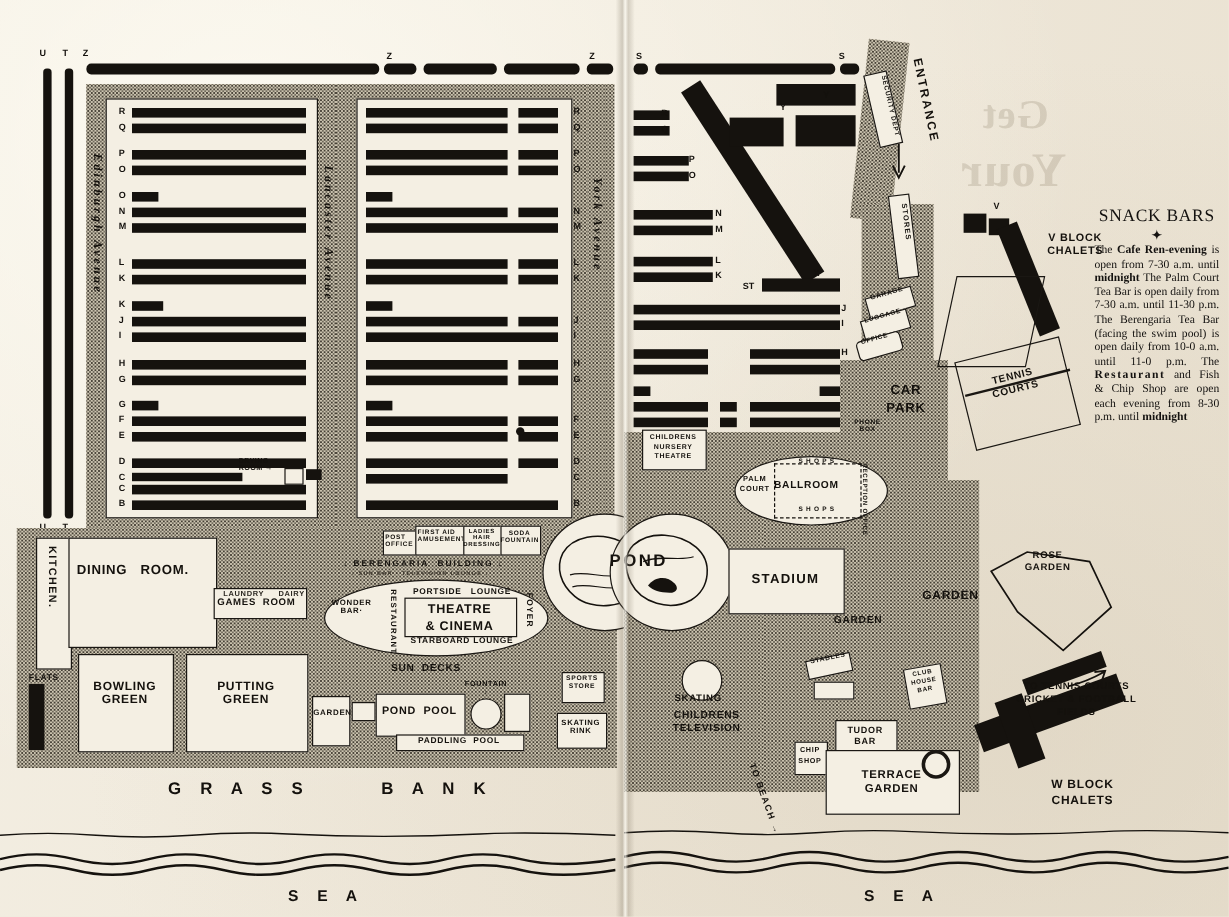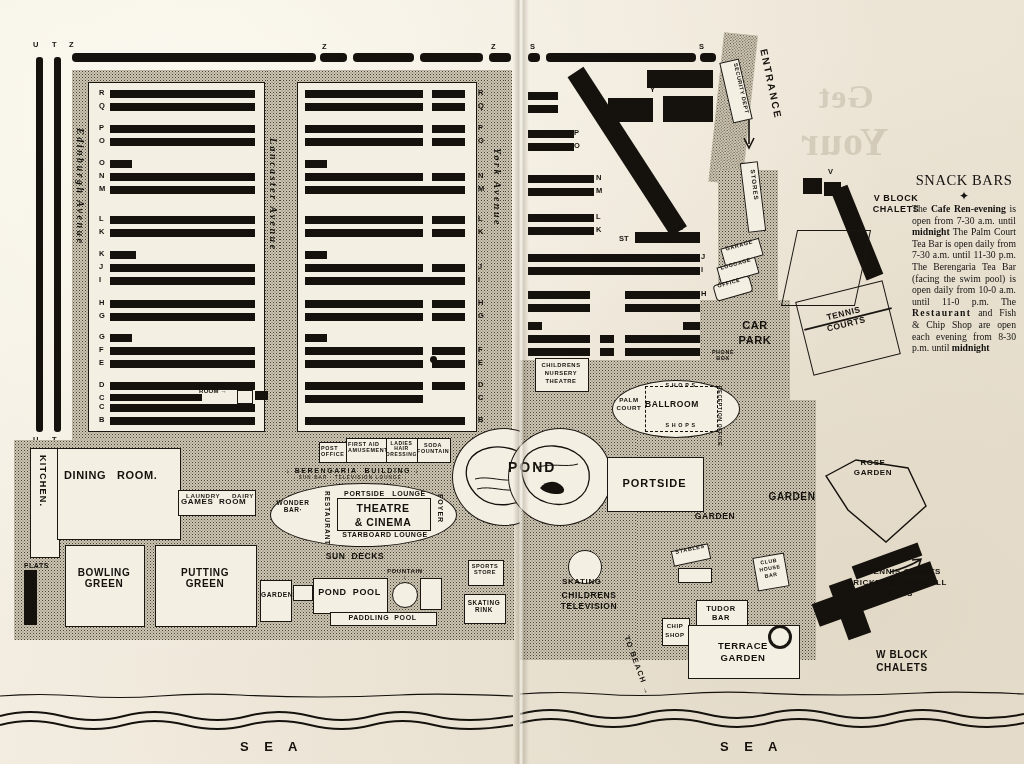--- a/index.html
+++ b/index.html
@@ -296,20 +296,21 @@
   <div class="lbl c" style="left:464px;top:600px;width:40px;font-size:6.4px;">SKATING
 RINK</div>
 
   <div class="maparea white outline" style="left:452px;top:428px;width:102px;height:96px;border-radius:50%;"></div>
   <svg style="position:absolute;left:455px;top:431px;" width="98" height="90">
     <path d="M14,30 C22,16 44,12 62,20 C80,28 86,46 78,60 C68,76 38,78 24,66 C12,56 8,42 14,30 Z" fill="none" stroke="#15120e" stroke-width="1.3"></path>
     <path d="M20,48 C34,44 48,52 64,48" fill="none" stroke="#15120e" stroke-width="1"></path>
     <path d="M22,58 C36,54 50,62 66,58" fill="none" stroke="#15120e" stroke-width="1"></path>
   </svg>
 
+  <div class="lbl" style="left:140px;top:650px;font-size:14px;letter-spacing:6px;">G R A S S      B A N K</div>
   <svg style="position:absolute;left:0;top:690px;" width="513" height="14">
     <path d="M0,6 Q40,3 80,6 T160,6 T240,5 T320,7 T400,5 T513,6" fill="none" stroke="#15120e" stroke-width="1.2"></path>
   </svg>
   <svg style="position:absolute;left:0;top:706px;" width="513" height="26">
     <path d="M0,10 Q30,2 62,10 T124,10 T186,10 T248,10 T310,10 T372,10 T434,10 T513,10" fill="none" stroke="#15120e" stroke-width="2"></path>
     <path d="M0,19 Q30,11 62,19 T124,19 T186,19 T248,19 T310,19 T372,19 T434,19 T513,19" fill="none" stroke="#15120e" stroke-width="2"></path>
   </svg>
   <div class="lbl" style="left:240px;top:740px;font-size:13px;letter-spacing:6px;">S E A</div>
 
   <div class="maparea blk" style="left:528px;top:53px;width:12px;height:9px;border-radius:4px;"></div>
@@ -427,21 +428,21 @@
 
   <div class="maparea white outline" style="left:508px;top:428px;width:102px;height:96px;border-radius:50%;"></div>
   <svg style="position:absolute;left:512px;top:432px;" width="94" height="88">
     <path d="M16,22 C30,10 54,12 68,24 C82,36 80,58 64,68 C46,78 22,70 14,54 C8,42 8,30 16,22 Z" fill="none" stroke="#15120e" stroke-width="1.3"></path>
     <path d="M24,36 C38,30 54,36 66,32" fill="none" stroke="#15120e" stroke-width="1"></path>
     <path d="M28,56 C34,48 44,48 50,54 C54,58 52,62 46,62 C38,62 32,60 28,56 Z" fill="#15120e"></path>
   </svg>
   <div class="lbl" style="left:508px;top:460px;font-size:14px;letter-spacing:2px;">POND</div>
 
   <div class="maparea white outline" style="left:607px;top:457px;width:95px;height:53px;"></div>
-  <div class="lbl c" style="left:607px;top:478px;width:95px;font-size:11px;letter-spacing:1px;">PORTSIDE</div>
+  <div class="lbl c" style="left:607px;top:478px;width:95px;font-size:11px;letter-spacing:1px;">STADIUM</div>
 
   <div class="lbl c" style="left:690px;top:512px;width:50px;font-size:8.5px;">GARDEN</div>
   <div class="lbl c" style="left:764px;top:492px;width:56px;font-size:10px;">GARDEN</div>
   <div class="lbl c" style="left:844px;top:458px;width:58px;font-size:8px;line-height:10px;">ROSE
 GARDEN</div>
   <svg style="position:absolute;left:820px;top:440px;" width="110" height="110">
     <path d="M6,36 L36,20 L88,28 L106,66 L66,102 L28,70 Z" fill="none" stroke="#15120e" stroke-width="1.4"></path>
   </svg>
 
   <div class="maparea white outline" style="left:568px;top:550px;width:32px;height:32px;border-radius:50%;"></div>

